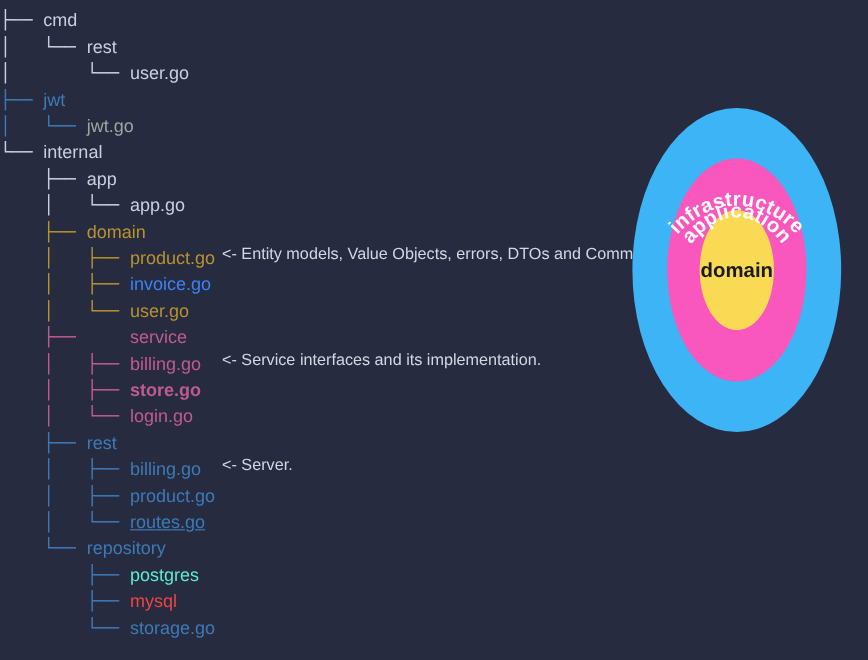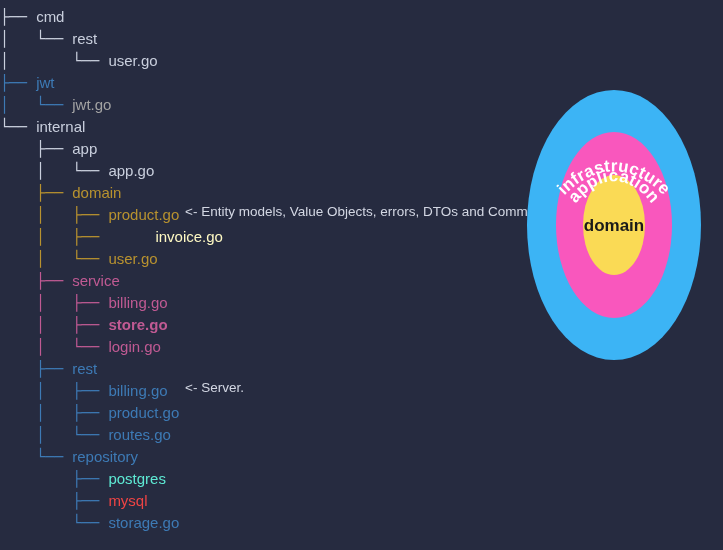--- a/index.html
+++ b/index.html
@@ -118,27 +118,28 @@
         <div class="trow"><span class="tbranch" style="color: rgb(201, 207, 221);">    │   └── </span><span class="tlabel" style="color: rgb(201, 207, 221);">app.go</span></div>
       </div>
       <div class="trow-wrap">
         <div class="trow"><span class="tbranch" style="color: rgb(184, 146, 47);">    ├── </span><span class="tlabel" style="color: rgb(184, 146, 47);">domain</span></div>
         <div class="tnote">&lt;- Entity models, Value Objects, errors, DTOs and Commands.</div>
       </div>
       <div class="trow-wrap">
         <div class="trow"><span class="tbranch" style="color: rgb(184, 146, 47);">    │   ├── </span><span class="tlabel" style="color: rgb(184, 146, 47);">product.go</span></div>
       </div>
       <div class="trow-wrap">
-        <div class="trow"><span class="tbranch" style="color: rgb(184, 146, 47);">    │   ├── </span><span class="tlabel" style="color: #fef9c3; margin-left: 47px;">invoice.go</span></div>
+        <div class="trow"><span class="tbranch" style="color: rgb(184, 146, 47);">    │   ├── </span><span class="tlabel" style="color: #3b82f6;">invoice.go</span></div>
       </div>
       <div class="trow-wrap">
         <div class="trow"><span class="tbranch" style="color: rgb(184, 146, 47);">    │   └── </span><span class="tlabel" style="color: rgb(184, 146, 47);">user.go</span></div>
       </div>
       <div class="trow-wrap">
-        <div class="trow"><span class="tbranch" style="color: rgb(192, 90, 147);">    ├── </span><span class="tlabel" style="color: rgb(192, 90, 147);">service</span></div>
+        <div class="trow"><span class="tbranch" style="color: rgb(192, 90, 147);">    ├── </span><span class="tlabel" style="color: rgb(192, 90, 147); margin-left: 36px;">service</span></div>
+        <div class="tnote">&lt;- Service interfaces and its implementation.</div>
       </div>
       <div class="trow-wrap">
         <div class="trow"><span class="tbranch" style="color: rgb(192, 90, 147);">    │   ├── </span><span class="tlabel" style="color: rgb(192, 90, 147);">billing.go</span></div>
       </div>
       <div class="trow-wrap">
         <div class="trow"><span class="tbranch" style="color: rgb(192, 90, 147);">    │   ├── </span><span class="tlabel" style="color: rgb(192, 90, 147); font-weight: bold;">store.go</span></div>
       </div>
       <div class="trow-wrap">
         <div class="trow"><span class="tbranch" style="color: rgb(192, 90, 147);">    │   └── </span><span class="tlabel" style="color: rgb(192, 90, 147);">login.go</span></div>
       </div>
@@ -146,21 +147,21 @@
         <div class="trow"><span class="tbranch" style="color: rgb(61, 122, 181);">    ├── </span><span class="tlabel" style="color: rgb(61, 122, 181);">rest</span></div>
         <div class="tnote">&lt;- Server.</div>
       </div>
       <div class="trow-wrap">
         <div class="trow"><span class="tbranch" style="color: rgb(61, 122, 181);">    │   ├── </span><span class="tlabel" style="color: rgb(61, 122, 181);">billing.go</span></div>
       </div>
       <div class="trow-wrap">
         <div class="trow"><span class="tbranch" style="color: rgb(61, 122, 181);">    │   ├── </span><span class="tlabel" style="color: rgb(61, 122, 181);">product.go</span></div>
       </div>
       <div class="trow-wrap">
-        <div class="trow"><span class="tbranch" style="color: rgb(61, 122, 181);">    │   └── </span><span class="tlabel" style="color: rgb(61, 122, 181);">routes.go</span></div>
+        <div class="trow"><span class="tbranch" style="color: rgb(61, 122, 181);">    │   └── </span><span class="tlabel" style="color: rgb(61, 122, 181); text-decoration: underline;">routes.go</span></div>
       </div>
       <div class="trow-wrap">
         <div class="trow"><span class="tbranch" style="color: rgb(61, 122, 181);">    └── </span><span class="tlabel" style="color: rgb(61, 122, 181);">repository</span></div>
       </div>
       <div class="trow-wrap">
         <div class="trow"><span class="tbranch" style="color: rgb(61, 122, 181);">        ├── </span><span class="tlabel" style="color: #5eead4;">postgres</span></div>
       </div>
       <div class="trow-wrap">
         <div class="trow"><span class="tbranch" style="color: rgb(61, 122, 181);">        ├── </span><span class="tlabel" style="color: #ef4444;">mysql</span></div>
       </div>

